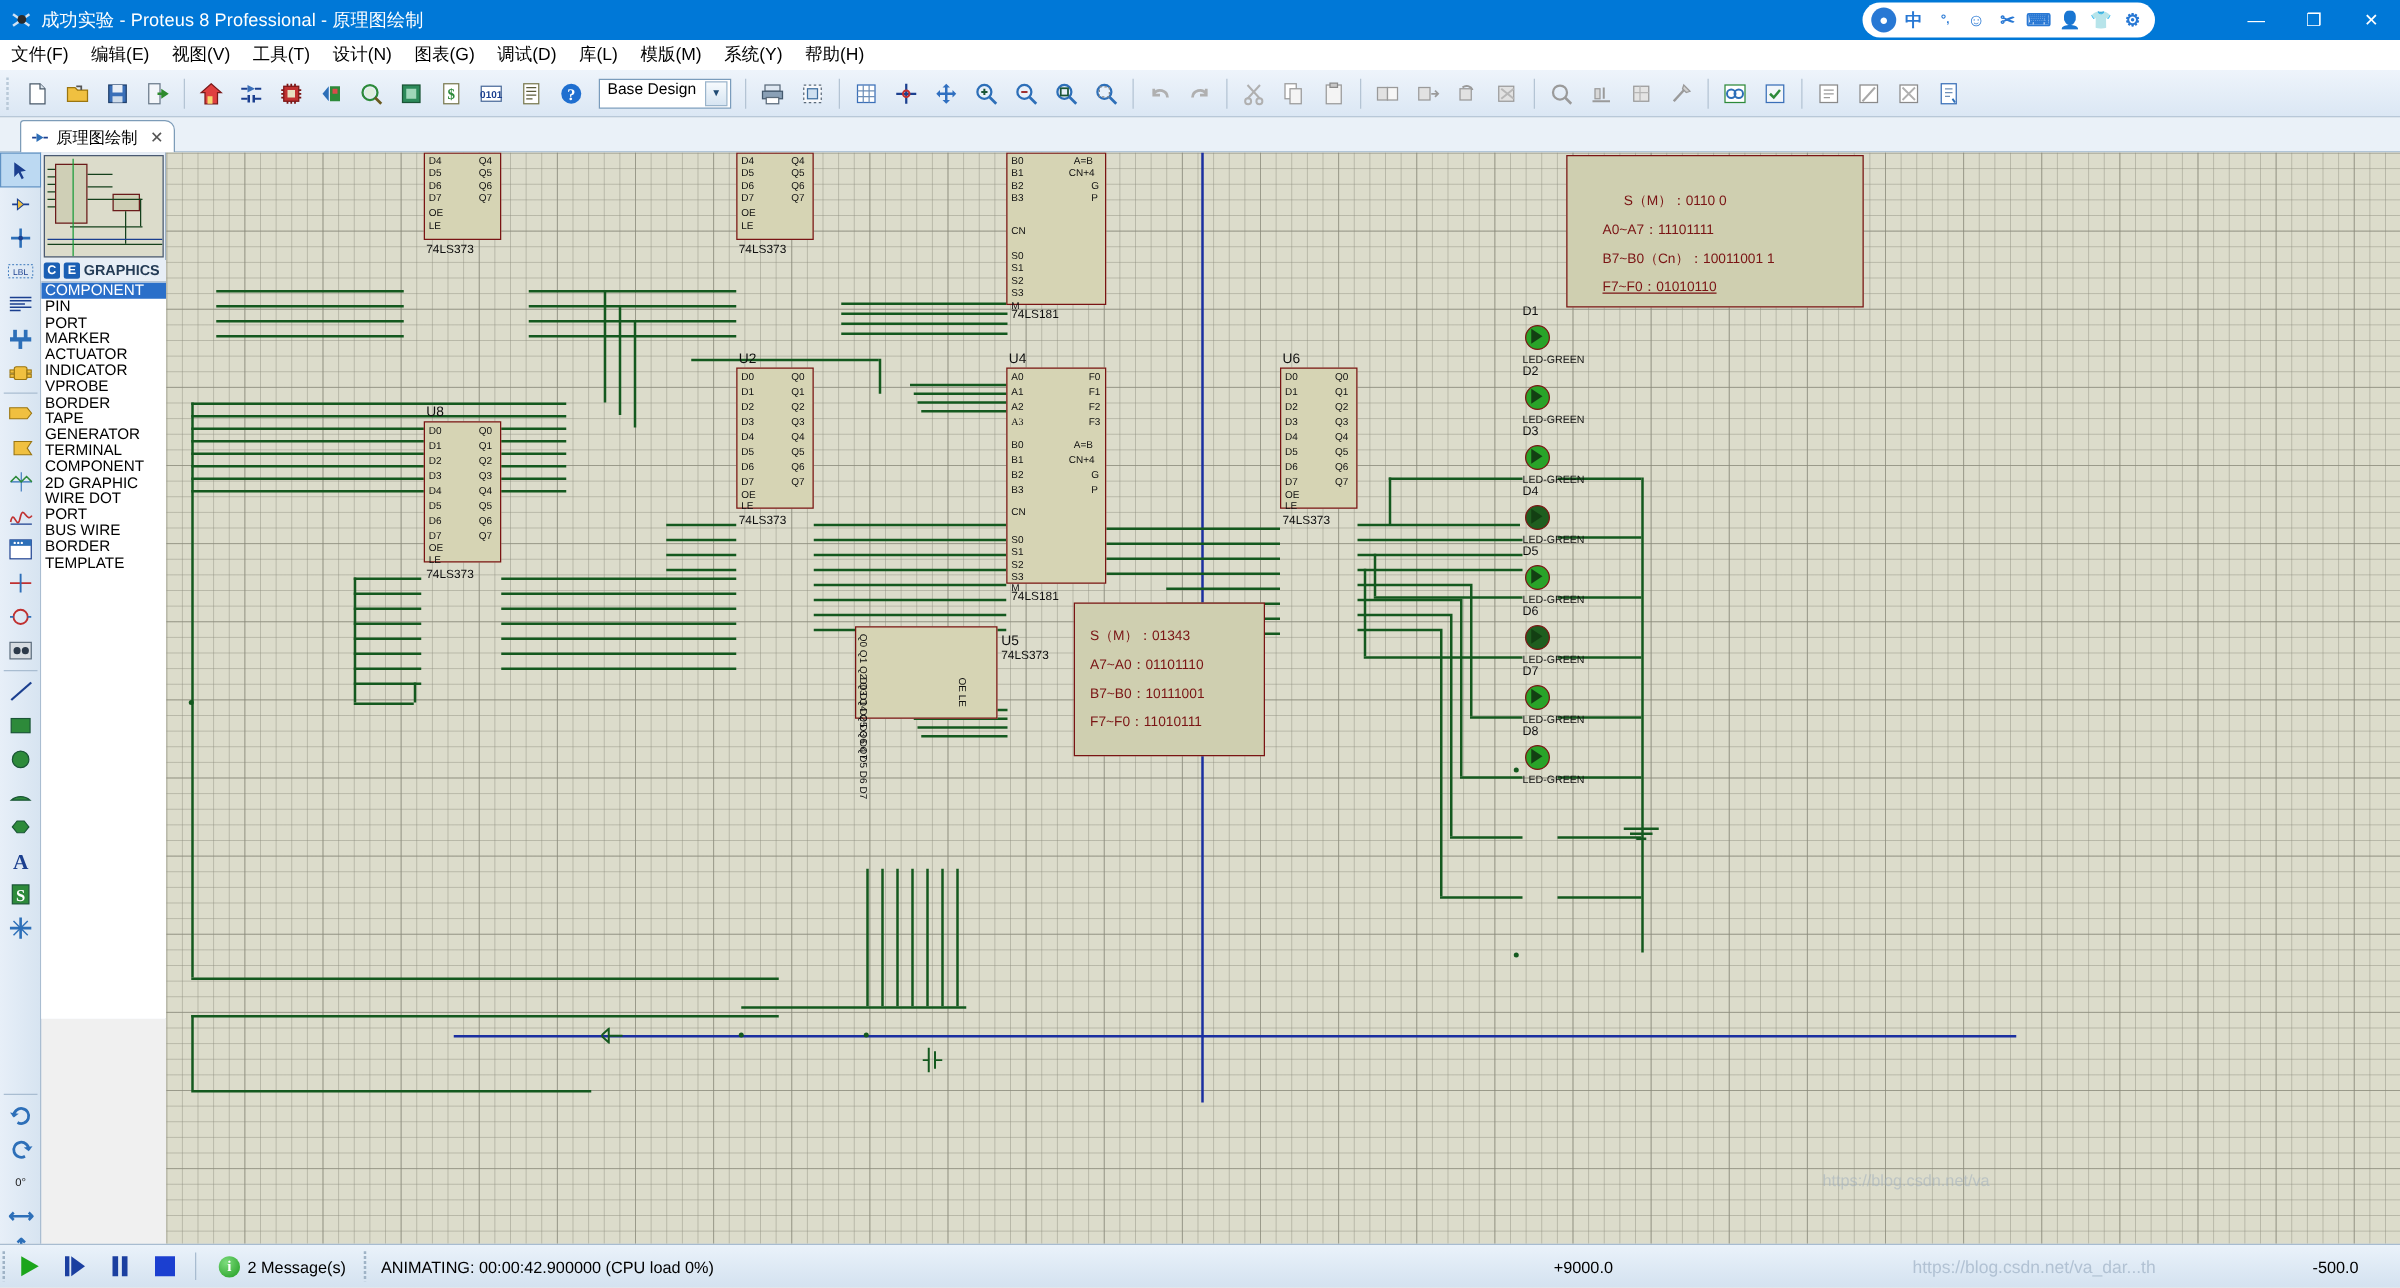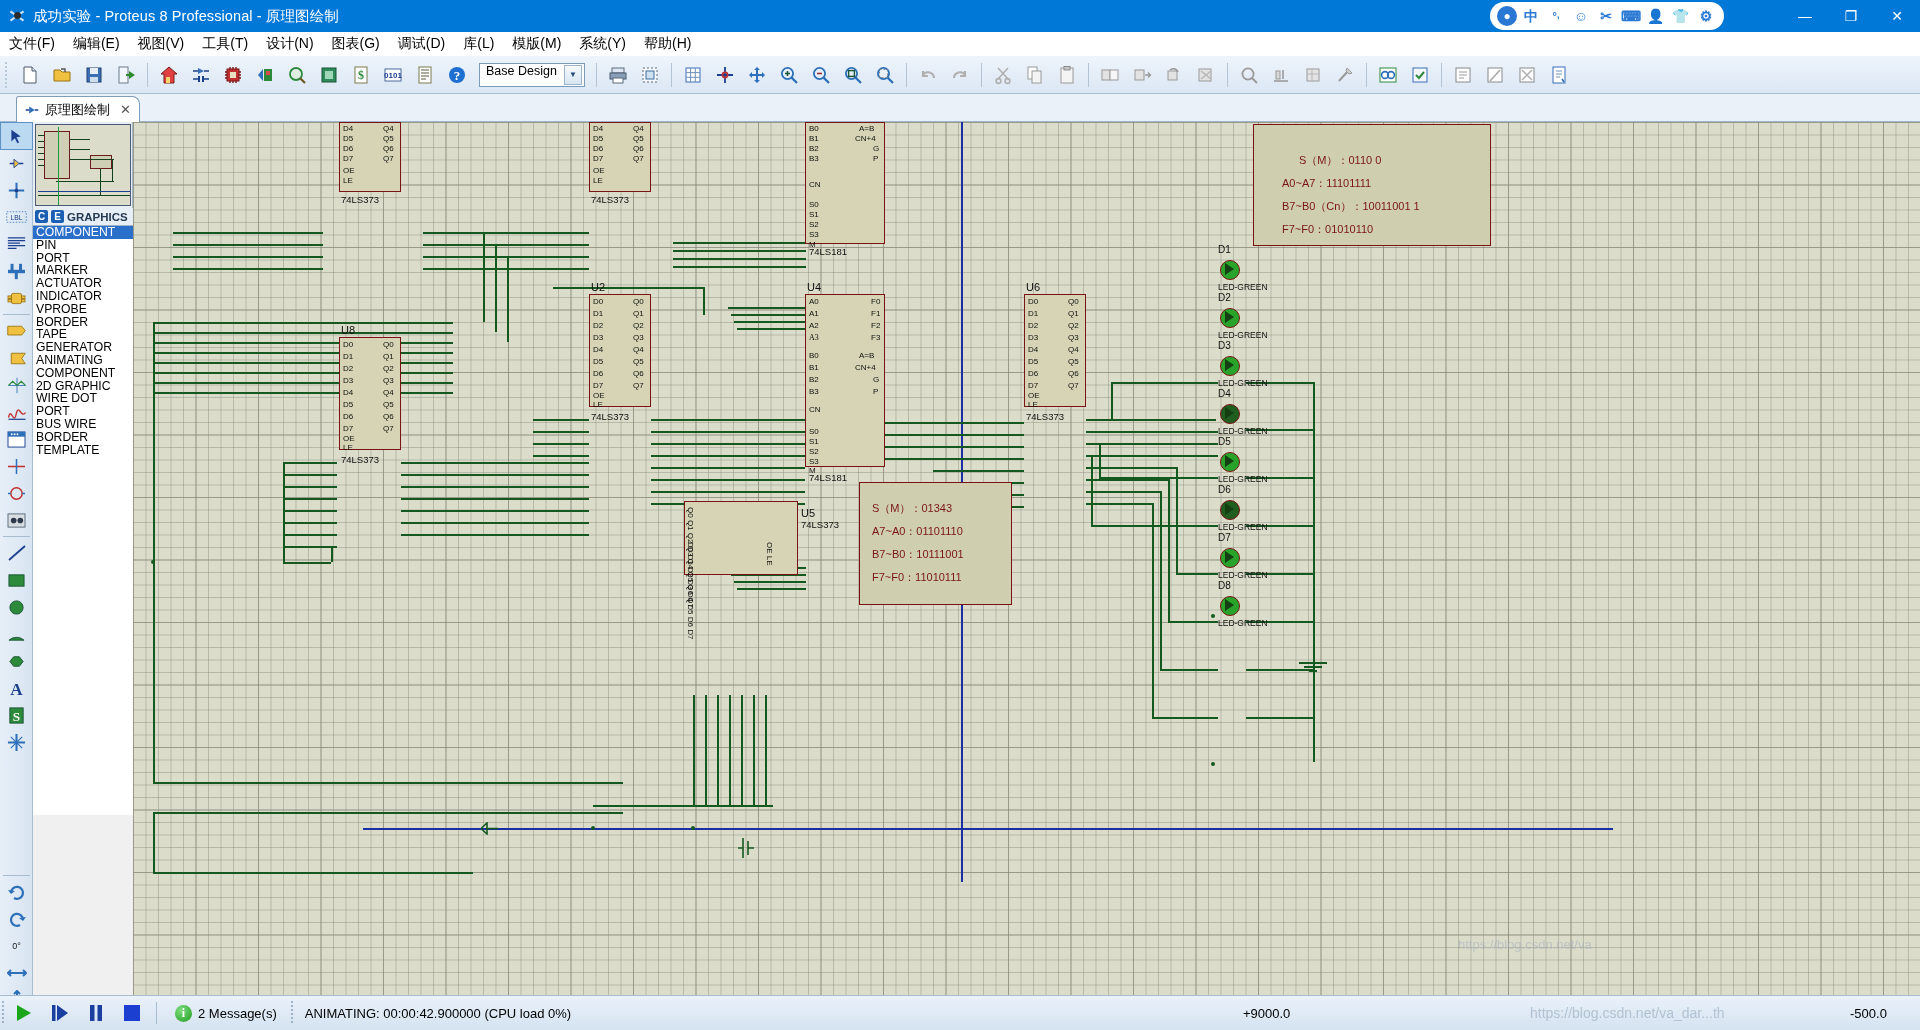--- a/index.html
+++ b/index.html
@@ -826,21 +826,21 @@
     <div class="selrow sel">COMPONENT</div>
     <div class="selrow">PIN</div>
     <div class="selrow">PORT</div>
     <div class="selrow">MARKER</div>
     <div class="selrow">ACTUATOR</div>
     <div class="selrow">INDICATOR</div>
     <div class="selrow">VPROBE</div>
     <div class="selrow">BORDER</div>
     <div class="selrow">TAPE</div>
     <div class="selrow">GENERATOR</div>
-    <div class="selrow">ANIMATING</div>
+    <div class="selrow">TERMINAL</div>
     <div class="selrow">COMPONENT</div>
     <div class="selrow">2D GRAPHIC</div>
     <div class="selrow">WIRE DOT</div>
     <div class="selrow">PORT</div>
     <div class="selrow">BUS WIRE</div>
     <div class="selrow">BORDER</div>
     <div class="selrow">TEMPLATE</div>
   </div>
 </div>
 
@@ -1202,21 +1202,21 @@
   <div class="led" style="left:1085px;top:472px;">
     <div class="body"></div>
       <div class="tri"></div>
   </div>
   <div class="led-type" style="left:1085px;top:496px;">LED-GREEN</div>
 
   <div class="note" style="left:1120px;top:2px;width:238px;height:122px;">
     <div class="note-line" style="left:45px;top:28px;">S（M）：0110 0</div>
     <div class="note-line" style="left:28px;top:51px;">A0~A7：11101111</div>
     <div class="note-line" style="left:28px;top:74px;">B7~B0（Cn）：10011001 1</div>
-    <div class="note-line" style="left:28px;top:97px;">F7~F0：01010110</div>
+    <div class="note-line" style="left:28px;top:97px;text-decoration:underline;">F7~F0：01010110</div>
   </div>
 
   <div class="note" style="left:726px;top:360px;width:153px;height:123px;">
     <div class="note-line" style="left:12px;top:18px;">S（M）：01343</div>
     <div class="note-line" style="left:12px;top:41px;">A7~A0：01101110</div>
     <div class="note-line" style="left:12px;top:64px;">B7~B0：10111001</div>
     <div class="note-line" style="left:12px;top:87px;">F7~F0：11010111</div>
   </div>
 
   <div id="watermark2">https://blog.csdn.net/va</div>

